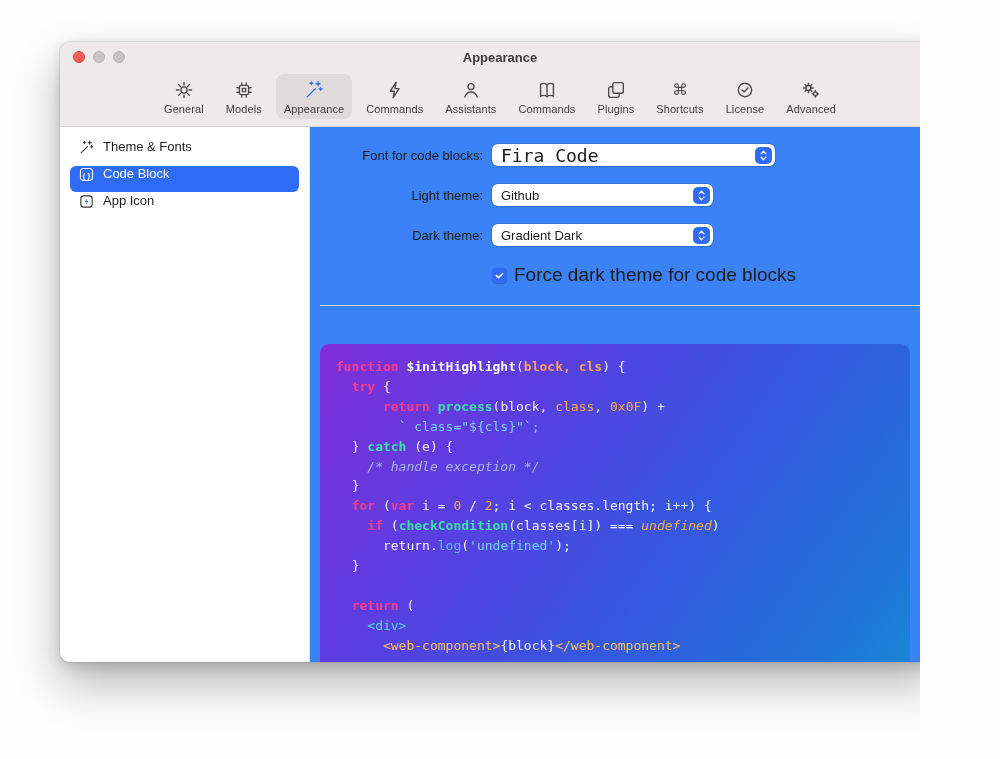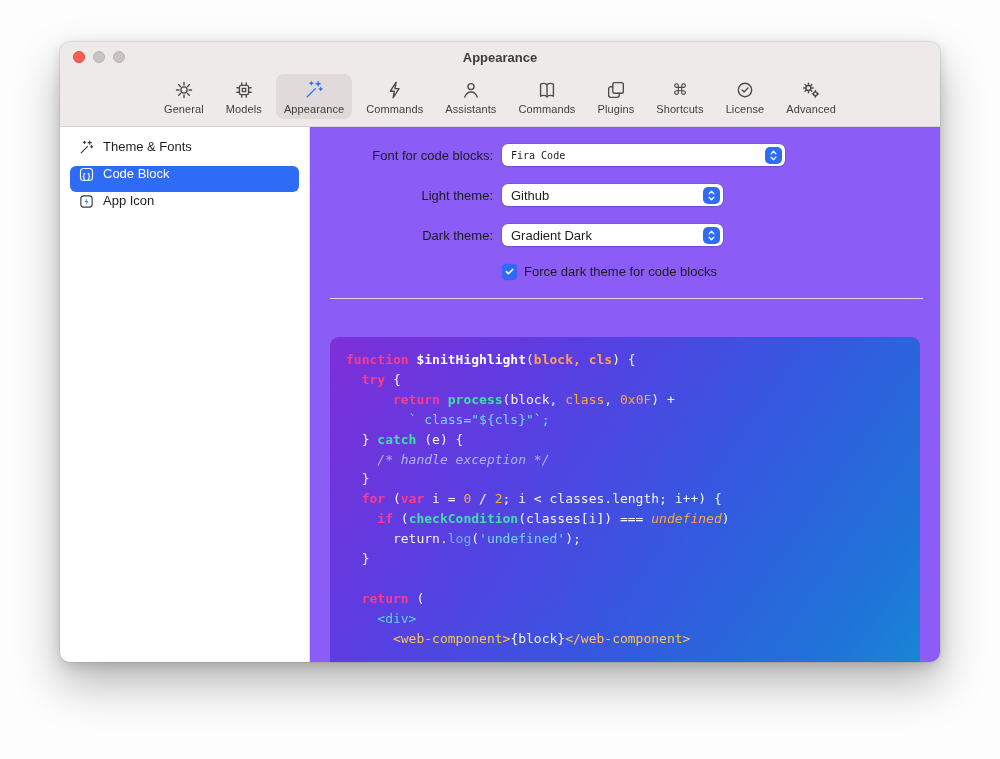--- a/index.html
+++ b/index.html
@@ -1,17 +1,17 @@
 <!DOCTYPE html>
 <html><head>
 <meta charset="utf-8">
 <style>
   * { margin:0; padding:0; box-sizing:border-box; }
   body { background:#fdfdfd; font-family:"Liberation Sans", sans-serif; }
-  .screen { position:relative; width:1000px; height:759px; background:#fdfdfd; overflow:hidden;text-decoration:underline; }
+  .screen { position:relative; width:920px; height:759px; background:#fdfdfd; overflow:hidden;text-decoration:underline; }
 
   .window {
     position:absolute; left:60px; top:42px; width:880px; height:620px;
     border-radius:10px; background:#efeaea; overflow:hidden;
     display:flex; flex-direction:column;
     box-shadow:0 22px 45px rgba(0,0,0,.28), 0 4px 14px rgba(0,0,0,.14), 0 0 0 1px rgba(0,0,0,.07);
   }
 
   
   .titlebar { height:30px; position:relative; flex:none; }
@@ -36,41 +36,41 @@
   .body { flex:1; display:flex; min-height:0; }
   .sidebar { width:250px; flex:none; background:#ffffff; border-right:1px solid #e3dddd; padding:12px 10px; }
   .sb-item { display:flex; gap:8px; height:26px; padding:0 8px;
              border-radius:6px; font-size:13px; color:#1d1d1f; margin-bottom:1px; }
   .sb-item.selected { background:#2e6bf6; color:#ffffff; }
   .sb-icon svg { width:17px; height:17px; fill:none; stroke:currentColor; stroke-width:1.6;
                  stroke-linecap:round; stroke-linejoin:round; display:block; }
   .sb-item .sb-icon { color:#3a3a3a; }
   .sb-item.selected .sb-icon { color:#ffffff; }
 
-  .main { flex:1; padding:17px 17px 0 20px; overflow:hidden; background:#8b5cf6; }
+  .main { flex:1; padding:17px 17px 0 10px; overflow:hidden; background:#3b82f6; }
 
   .form-row { display:flex; align-items:center; margin-bottom:18px; }
   .frm-label { width:163px; flex:none; text-align:right; font-size:13px; color:#1c1c1e; margin-right:9px; }
   .dropdown { height:22px; background:#ffffff; border-radius:6px; display:flex; align-items:center;
               justify-content:space-between; padding:0 3px 0 9px;
               box-shadow:0 0 0 0.5px rgba(0,0,0,.18), 0 1px 2px rgba(0,0,0,.10); cursor:default; }
   .dropdown.wide { width:283px; }
   .dropdown.norm { width:221px; }
   .dd-value { font-size:13px; color:#1c1c1e; }
-  .mono .dd-value { font-family:"DejaVu Sans Mono", monospace; font-size:10px; }
+  .mono .dd-value { font-family:"DejaVu Sans Mono", monospace; font-size:18px; }
   .dd-stepper { width:17px; height:17px; border-radius:5px; background:#2e6bf6;
                 display:flex; align-items:center; justify-content:center; flex:none; }
   .dd-stepper svg { width:9px; height:13px; display:block; }
 
   .check-row { display:flex; align-items:center; gap:7px; margin-left:172px; }
   .checkbox { width:15px; height:15px; border-radius:4px; background:#2e6bf6;
               display:flex; align-items:center; justify-content:center; flex:none;
               box-shadow:0 0.5px 1px rgba(0,0,0,.2); }
   .checkbox svg { width:11px; height:11px; display:block; }
-  .check-label { font-size:13px; color:#1c1c1e; }
+  .check-label { font-size:19px; color:#1c1c1e; }
 
   .hr { border-top:1px solid #ddd7d7; margin-top:19px; }
 
   .code-block { margin-top:38px; width:590px; height:420px; border-radius:9px;
                 padding:13px 16px; overflow:hidden;
                 background:linear-gradient(125deg, #7f2fd8 0%, #5a3ee2 28%, #3657e0 55%, #1f74d8 82%, #1693d6 100%);
                 font-family:"DejaVu Sans Mono", monospace; font-size:13px; }
   .code-line { white-space:pre; line-height:19.9px; min-height:19.9px; }
 
   .tk-kw     { color:#fb3b8c; font-weight:bold; }

